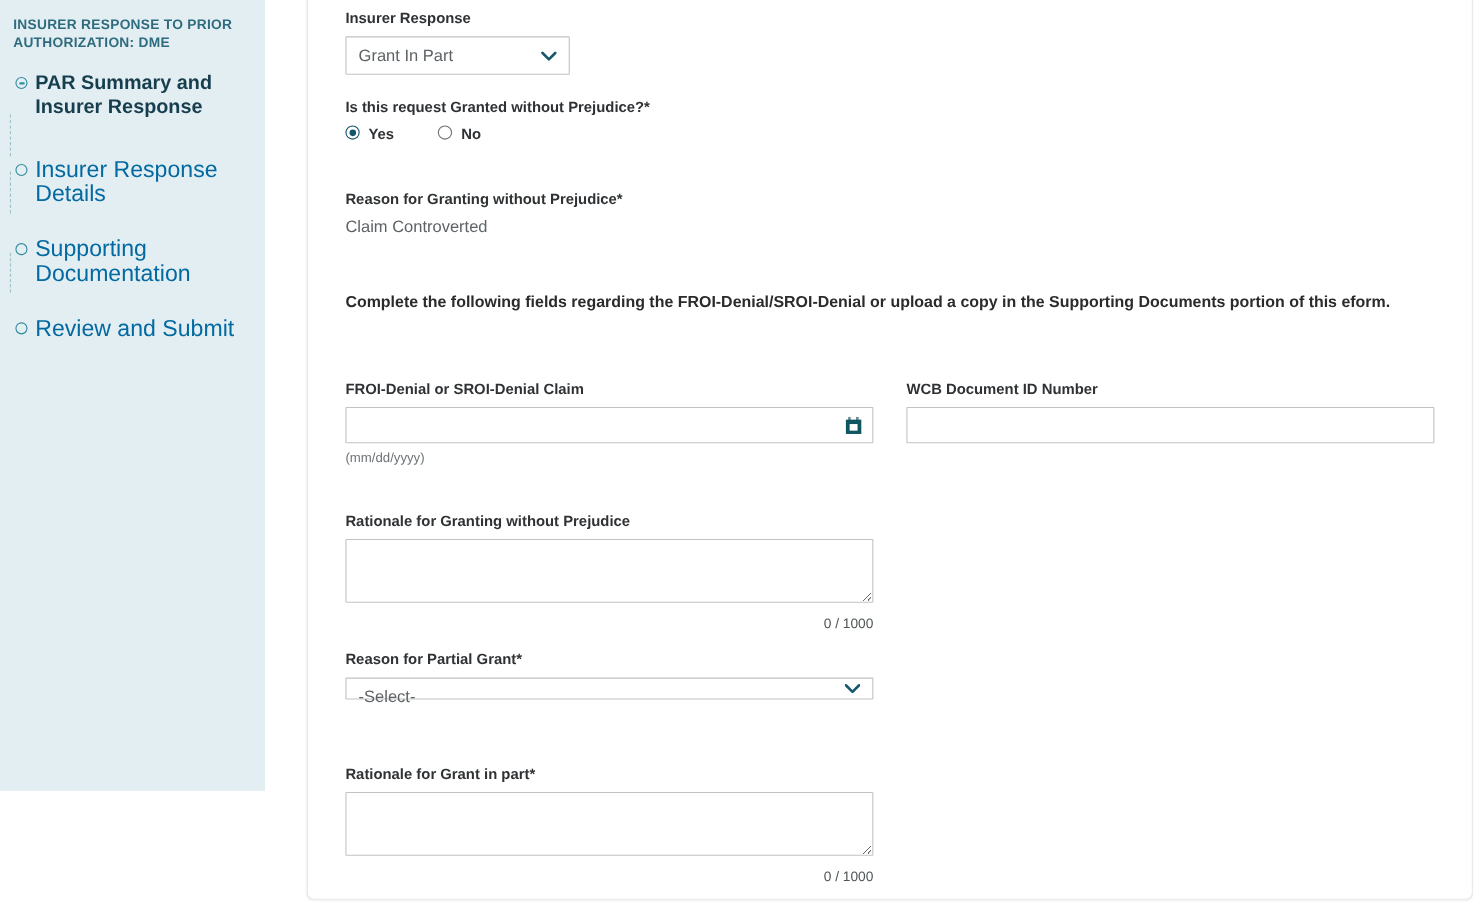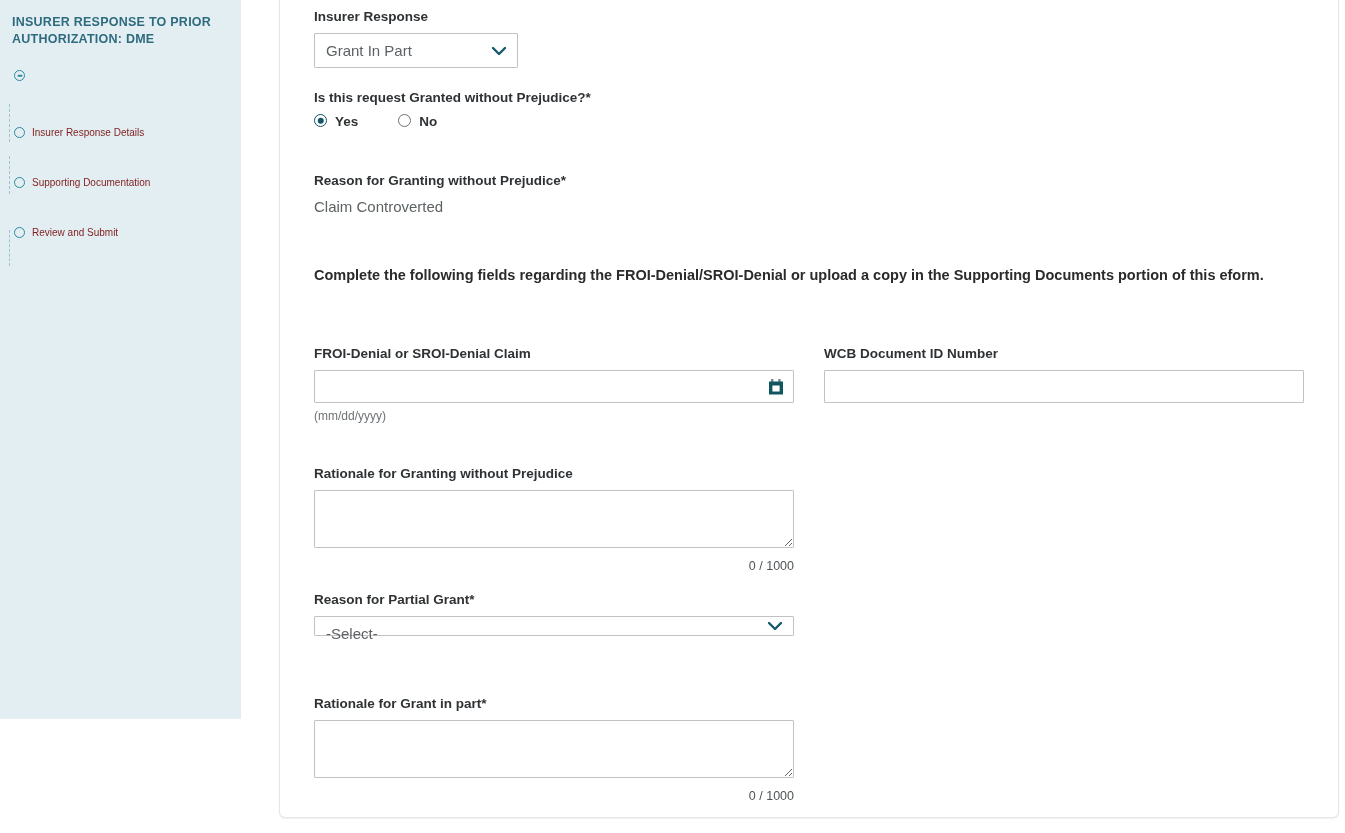--- a/index.html
+++ b/index.html
@@ -52,23 +52,23 @@
 
   .step {
     position: relative;
     padding-left: 22px;
     margin-bottom: 28px;
     min-height: 22px;
   }
   .step:last-child { margin-bottom: 0; }
 
   .step-label {
-    font-size: 10px;
+    font-size: 21px;
     line-height: 22px;
-    color: #7f1d1d;
+    color: #0369a1;
     display: block;
   }
 
   .step.active .step-label {
     font-size: 18px;
     line-height: 22px;
     font-weight: bold;
     color: #163e4e;
   }
 
@@ -291,20 +291,21 @@
   <aside class="sidebar">
     <div class="sidebar-title">INSURER RESPONSE TO PRIOR AUTHORIZATION: DME</div>
 
     <div class="connector conn-1"></div>
     <div class="connector conn-2"></div>
     <div class="connector conn-3"></div>
 
     <ul class="steps">
       <li class="step active">
         <span class="bullet current"></span>
+        <span class="step-label">PAR Summary and Insurer Response</span>
       </li>
       <li class="step" style="margin-top:36px;">
         <span class="bullet"></span>
         <span class="step-label">Insurer Response Details</span>
       </li>
       <li class="step" style="margin-top:24px;">
         <span class="bullet"></span>
         <span class="step-label">Supporting Documentation</span>
       </li>
       <li class="step" style="margin-top:26px;">

